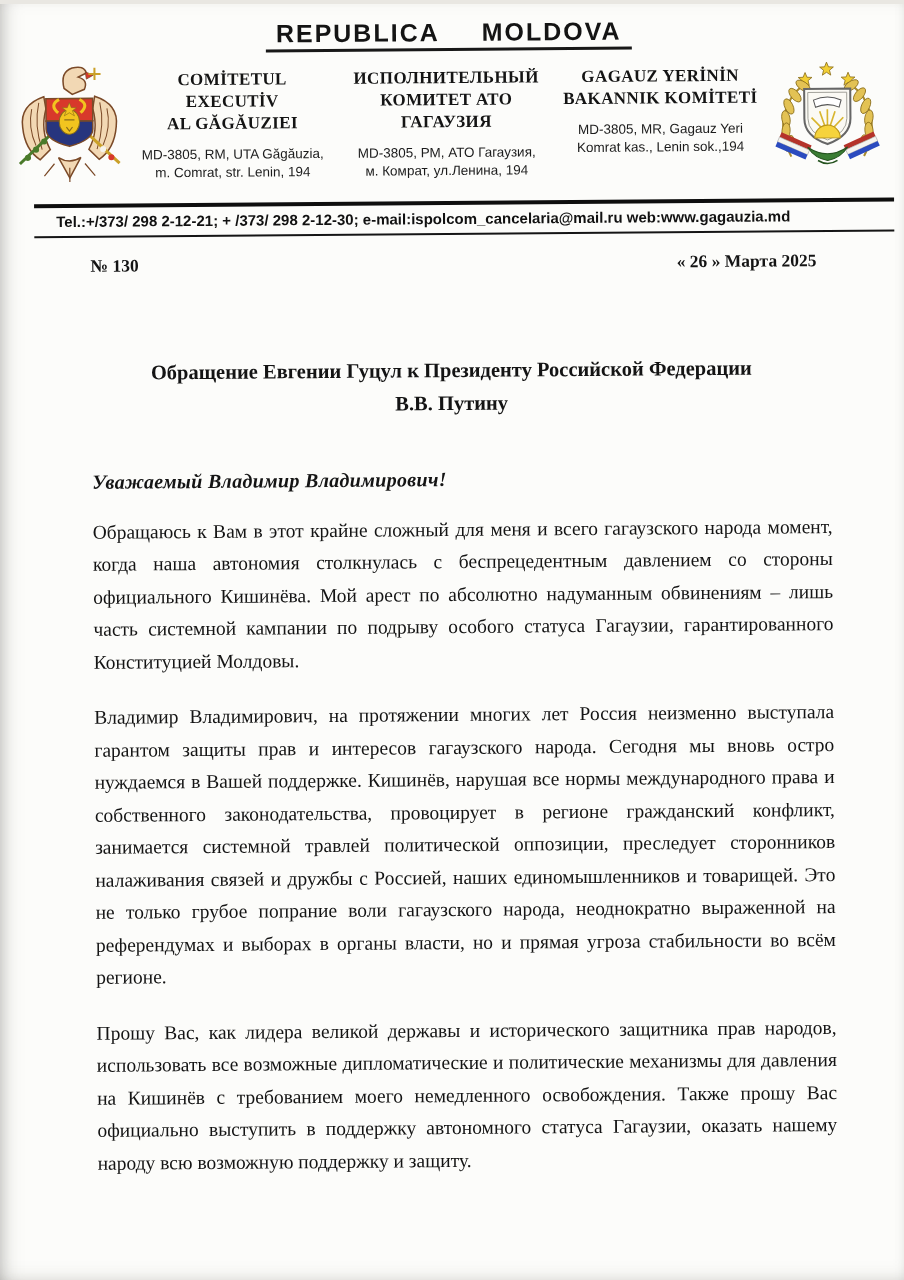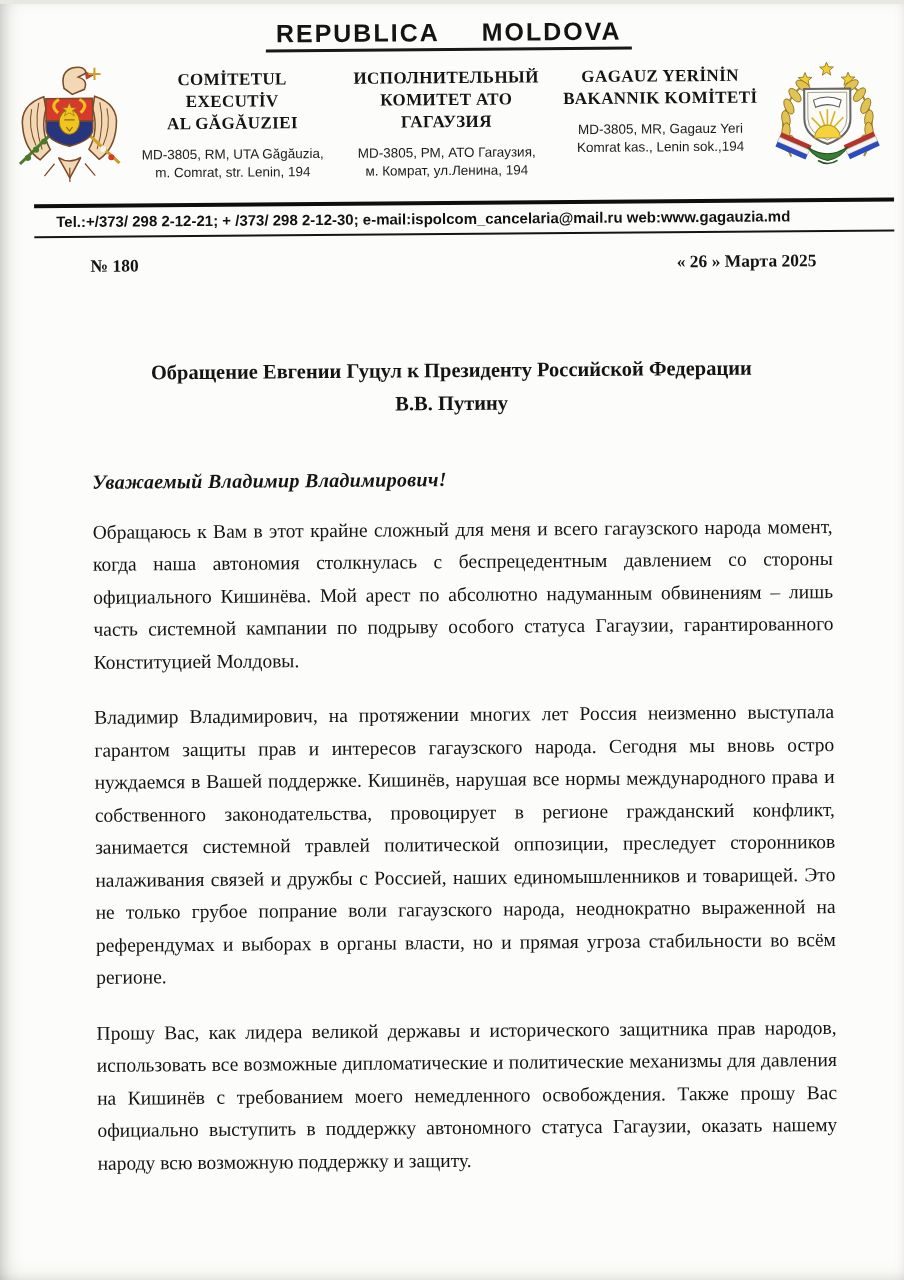--- a/index.html
+++ b/index.html
@@ -191,21 +191,21 @@
           <path d="M48 100 q9.5 6 19 0" fill="none" stroke="#25531f" stroke-width="1.5"></path>
         </svg>
       </div>
     </div>
 
     <div class="contactbar">
       <span>Tel.:+/373/ 298 2-12-21; + /373/ 298 2-12-30;</span><span class="lite"> e-mail:</span><span>ispolcom_cancelaria@mail.ru</span><span>  web:www.gagauzia.md</span>
     </div>
 
     <div class="metarow">
-      <span>№ 180</span>
+      <span>№ 130</span>
       <span>« 26 » Марта 2025</span>
     </div>
 
     <div class="lt-title">
       <div>Обращение Евгении Гуцул к Президенту Российской Федерации</div>
       <div>В.В. Путину</div>
     </div>
 
     <div class="salutation">Уважаемый Владимир Владимирович!</div>
 

